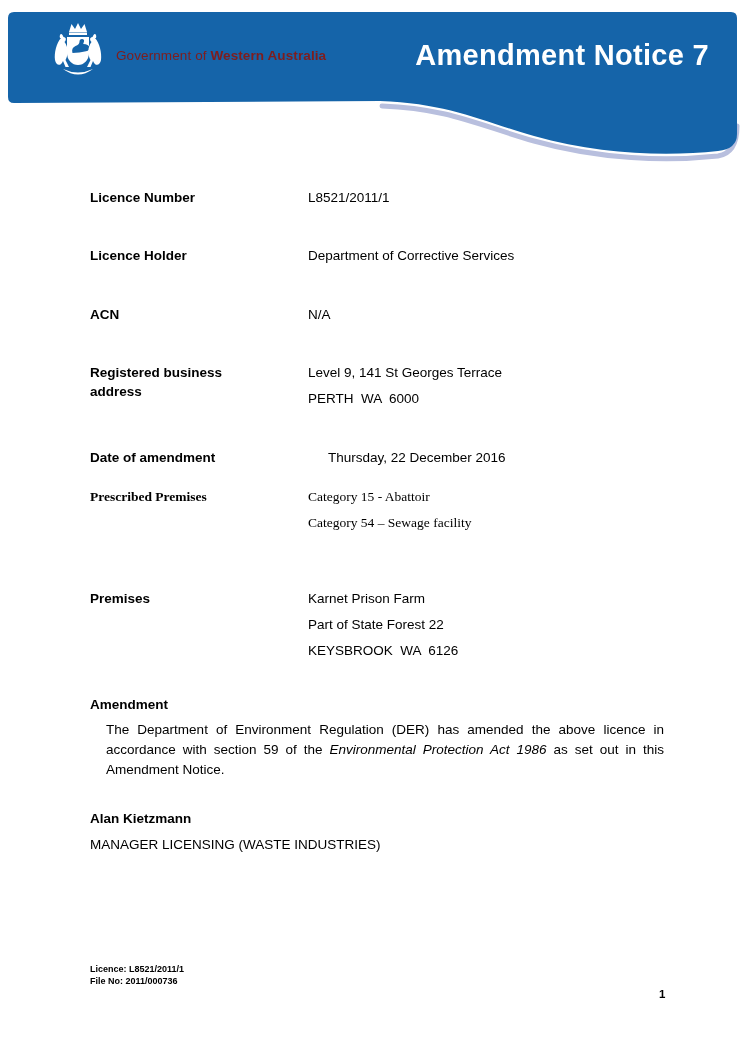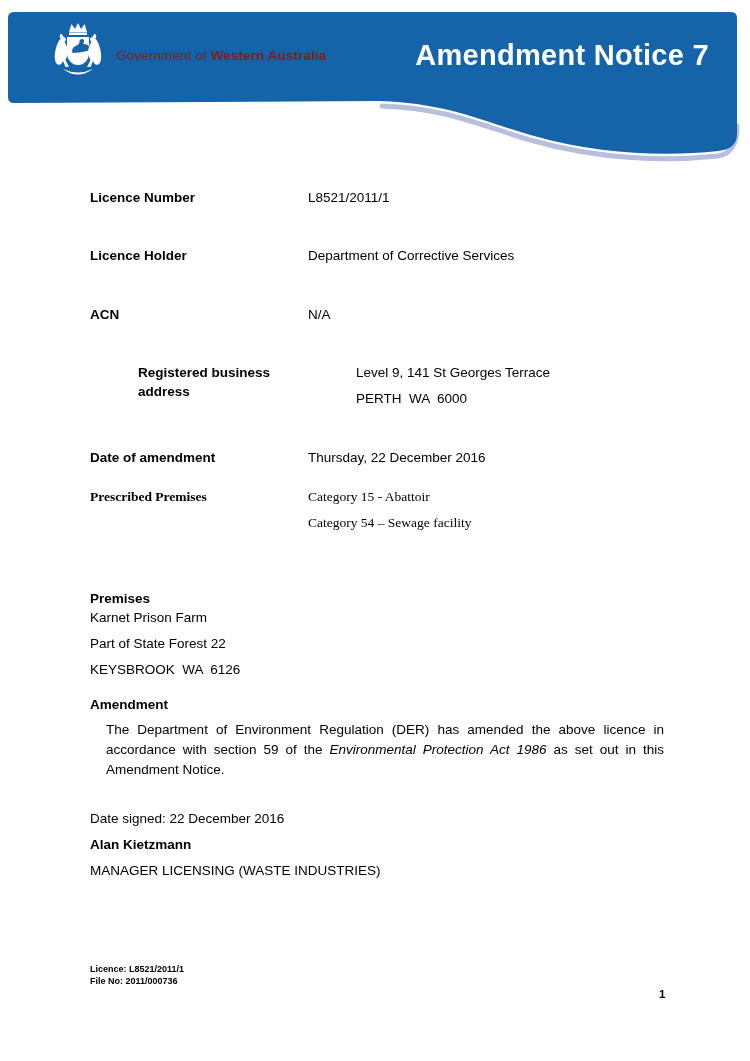--- a/index.html
+++ b/index.html
@@ -159,57 +159,56 @@
         <div class="field-value">
           <div class="field-line">Department of Corrective Services</div>
         </div>
       </div>
       <div class="field-row" style="top: 305px;">
         <div class="field-label">ACN</div>
         <div class="field-value">
           <div class="field-line">N/A</div>
         </div>
       </div>
-      <div class="field-row" style="top: 363px; margin-left: 48px;">
+      <div class="field-row" style="top: 363px;">
         <div class="field-label">Registered business address</div>
         <div class="field-value">
           <div class="field-line">Level 9, 141 St Georges Terrace</div>
           <div class="field-line">PERTH  WA  6000</div>
         </div>
       </div>
-      <div class="field-row" style="top: 448px;">
+      <div class="field-row" style="top: 448px; gap: 20px;">
         <div class="field-label">Date of amendment</div>
         <div class="field-value">
           <div class="field-line">Thursday, 22 December 2016</div>
         </div>
       </div>
       <div class="field-row" style="top: 487px; font-family: Liberation Serif, serif;">
         <div class="field-label">Prescribed Premises</div>
         <div class="field-value">
           <div class="field-line">Category 15 - Abattoir</div>
           <div class="field-line">Category 54 – Sewage facility</div>
         </div>
       </div>
-      <div class="field-row" style="top: 589px; flex-direction: column;">
+      <div class="field-row" style="top: 589px;">
         <div class="field-label">Premises</div>
         <div class="field-value">
           <div class="field-line">Karnet Prison Farm</div>
           <div class="field-line">Part of State Forest 22</div>
           <div class="field-line">KEYSBROOK  WA  6126</div>
         </div>
       </div>
     </div>
 
   <div class="amendment-section">
     <div class="amendment-heading">Amendment</div>
     <p class="amendment-body"><span>The Department of Environment Regulation (DER) has amended the above licence in accordance with section 59 of the </span><span class="italic">Environmental Protection Act 1986</span><span> as set out in this Amendment Notice.</span></p>
   </div>
 
   <div class="signature-block">
-    <div>Date signed: 22 December 2016</div>
     <div class="sig-name">Alan Kietzmann</div>
     <div>MANAGER LICENSING (WASTE INDUSTRIES)</div>
   </div>
 
   <div class="doc-footer">
     <div>Licence: L8521/2011/1</div>
     <div>File No: 2011/000736</div>
   </div>
   <div class="page-number">1</div>
 

